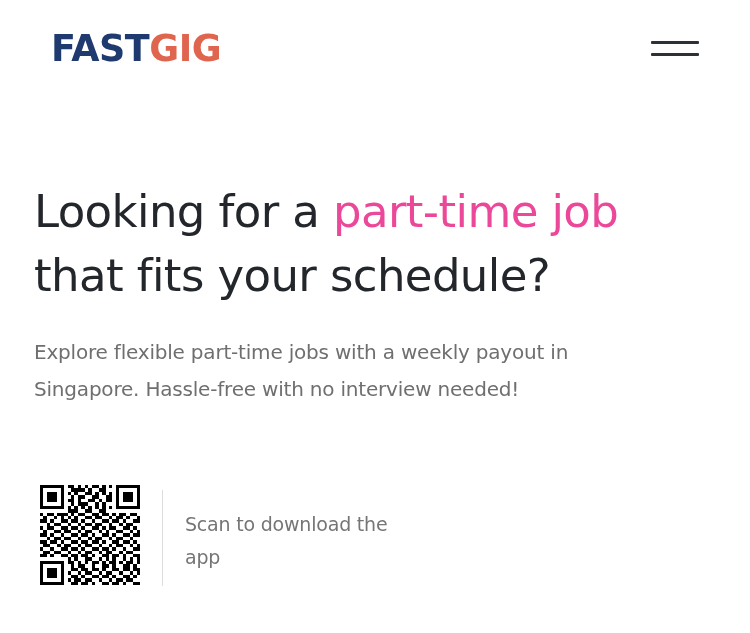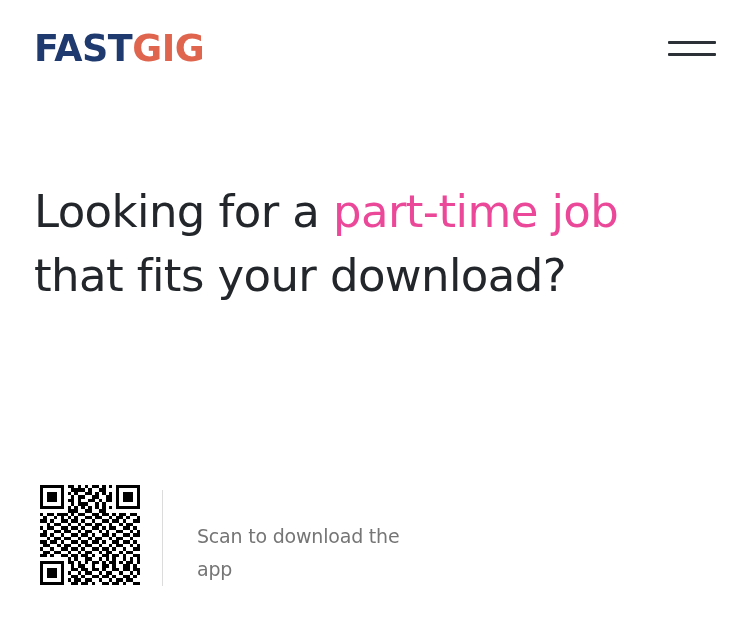--- a/index.html
+++ b/index.html
@@ -19,21 +19,21 @@
   
   .site-header {
     position: absolute;
     top: 0;
     left: 0;
     right: 0;
     height: 96px;
     display: flex;
     align-items: center;
     justify-content: space-between;
-    padding: 0 34px;
+    padding: 0 51px;
     box-sizing: border-box;
   }
 
   .brand-logo {
     font-family: "DejaVu Sans", sans-serif;
     font-size: 38px;
     font-weight: 700;
     letter-spacing: -0.5px;
     line-height: 1;
     white-space: nowrap;
@@ -119,21 +119,21 @@
 
   .qr-divider {
     width: 1px;
     background: #dcdcdc;
     margin: 5px 0 0 20px;
     height: 96px;
     flex: 0 0 auto;
   }
 
   .qr-caption {
-    margin: 12px;
+    margin: 0;
     padding-left: 22px;
     padding-top: 23px;
     font-family: "DejaVu Sans", sans-serif;
     font-size: 19px;
     line-height: 33px;
     color: #757575;
     letter-spacing: -0.2px;
     max-width: 210px;
   }
 </style>
@@ -149,23 +149,24 @@
   <button class="menu-toggle" aria-label="Menu">
     <span class="bar"></span>
     <span class="bar"></span>
   </button>
 
 </header>
 
 <section class="hero">
 
   <h1 class="hero-heading">
-    <span>Looking for a </span><span class="accent">part-time job</span><span> that fits your download?</span>
+    <span>Looking for a </span><span class="accent">part-time job</span><span> that fits your schedule?</span>
   </h1>
 
+  <p class="hero-subtitle">Explore flexible part-time jobs with a weekly payout in Singapore. Hassle-free with no interview needed!</p>
 
 </section>
 
 <div class="qr-block">
 
   <div class="qr-code">
     <svg id="qr-svg" viewBox="0 0 29 29" shape-rendering="crispEdges" aria-label="qr-code">
         <rect x="0" y="0" width="29" height="29" fill="#ffffff"></rect>
         <path d="M0 0h1v1h-1zM1 0h1v1h-1zM2 0h1v1h-1zM3 0h1v1h-1zM4 0h1v1h-1zM5 0h1v1h-1zM6 0h1v1h-1zM8 0h1v1h-1zM9 0h1v1h-1zM11 0h1v1h-1zM13 0h1v1h-1zM15 0h1v1h-1zM16 0h1v1h-1zM18 0h1v1h-1zM20 0h1v1h-1zM22 0h1v1h-1zM23 0h1v1h-1zM24 0h1v1h-1zM25 0h1v1h-1zM26 0h1v1h-1zM27 0h1v1h-1zM28 0h1v1h-1zM0 1h1v1h-1zM6 1h1v1h-1zM9 1h1v1h-1zM10 1h1v1h-1zM11 1h1v1h-1zM12 1h1v1h-1zM14 1h1v1h-1zM17 1h1v1h-1zM18 1h1v1h-1zM22 1h1v1h-1zM28 1h1v1h-1zM0 2h1v1h-1zM2 2h1v1h-1zM3 2h1v1h-1zM4 2h1v1h-1zM6 2h1v1h-1zM8 2h1v1h-1zM10 2h1v1h-1zM13 2h1v1h-1zM14 2h1v1h-1zM16 2h1v1h-1zM18 2h1v1h-1zM20 2h1v1h-1zM22 2h1v1h-1zM24 2h1v1h-1zM25 2h1v1h-1zM26 2h1v1h-1zM28 2h1v1h-1zM0 3h1v1h-1zM2 3h1v1h-1zM3 3h1v1h-1zM4 3h1v1h-1zM6 3h1v1h-1zM9 3h1v1h-1zM11 3h1v1h-1zM12 3h1v1h-1zM15 3h1v1h-1zM16 3h1v1h-1zM19 3h1v1h-1zM20 3h1v1h-1zM22 3h1v1h-1zM24 3h1v1h-1zM25 3h1v1h-1zM26 3h1v1h-1zM28 3h1v1h-1zM0 4h1v1h-1zM2 4h1v1h-1zM3 4h1v1h-1zM4 4h1v1h-1zM6 4h1v1h-1zM8 4h1v1h-1zM9 4h1v1h-1zM11 4h1v1h-1zM14 4h1v1h-1zM15 4h1v1h-1zM17 4h1v1h-1zM19 4h1v1h-1zM20 4h1v1h-1zM22 4h1v1h-1zM24 4h1v1h-1zM25 4h1v1h-1zM26 4h1v1h-1zM28 4h1v1h-1zM0 5h1v1h-1zM6 5h1v1h-1zM9 5h1v1h-1zM11 5h1v1h-1zM12 5h1v1h-1zM13 5h1v1h-1zM16 5h1v1h-1zM18 5h1v1h-1zM22 5h1v1h-1zM28 5h1v1h-1zM0 6h1v1h-1zM1 6h1v1h-1zM2 6h1v1h-1zM3 6h1v1h-1zM4 6h1v1h-1zM5 6h1v1h-1zM6 6h1v1h-1zM8 6h1v1h-1zM10 6h1v1h-1zM12 6h1v1h-1zM14 6h1v1h-1zM16 6h1v1h-1zM18 6h1v1h-1zM20 6h1v1h-1zM22 6h1v1h-1zM23 6h1v1h-1zM24 6h1v1h-1zM25 6h1v1h-1zM26 6h1v1h-1zM27 6h1v1h-1zM28 6h1v1h-1zM8 7h1v1h-1zM9 7h1v1h-1zM10 7h1v1h-1zM13 7h1v1h-1zM14 7h1v1h-1zM17 7h1v1h-1zM18 7h1v1h-1zM0 8h1v1h-1zM2 8h1v1h-1zM3 8h1v1h-1zM5 8h1v1h-1zM6 8h1v1h-1zM7 8h1v1h-1zM9 8h1v1h-1zM11 8h1v1h-1zM12 8h1v1h-1zM15 8h1v1h-1zM16 8h1v1h-1zM18 8h1v1h-1zM19 8h1v1h-1zM21 8h1v1h-1zM23 8h1v1h-1zM24 8h1v1h-1zM26 8h1v1h-1zM27 8h1v1h-1zM1 9h1v1h-1zM4 9h1v1h-1zM6 9h1v1h-1zM8 9h1v1h-1zM10 9h1v1h-1zM13 9h1v1h-1zM14 9h1v1h-1zM16 9h1v1h-1zM17 9h1v1h-1zM20 9h1v1h-1zM22 9h1v1h-1zM23 9h1v1h-1zM25 9h1v1h-1zM28 9h1v1h-1zM0 10h1v1h-1zM1 10h1v1h-1zM3 10h1v1h-1zM6 10h1v1h-1zM7 10h1v1h-1zM9 10h1v1h-1zM10 10h1v1h-1zM12 10h1v1h-1zM15 10h1v1h-1zM18 10h1v1h-1zM19 10h1v1h-1zM21 10h1v1h-1zM22 10h1v1h-1zM24 10h1v1h-1zM27 10h1v1h-1zM28 10h1v1h-1zM2 11h1v1h-1zM4 11h1v1h-1zM5 11h1v1h-1zM8 11h1v1h-1zM11 11h1v1h-1zM13 11h1v1h-1zM14 11h1v1h-1zM16 11h1v1h-1zM17 11h1v1h-1zM20 11h1v1h-1zM23 11h1v1h-1zM25 11h1v1h-1zM26 11h1v1h-1zM0 12h1v1h-1zM2 12h1v1h-1zM3 12h1v1h-1zM6 12h1v1h-1zM7 12h1v1h-1zM9 12h1v1h-1zM10 12h1v1h-1zM12 12h1v1h-1zM15 12h1v1h-1zM16 12h1v1h-1zM18 12h1v1h-1zM20 12h1v1h-1zM21 12h1v1h-1zM24 12h1v1h-1zM25 12h1v1h-1zM27 12h1v1h-1zM1 13h1v1h-1zM4 13h1v1h-1zM5 13h1v1h-1zM7 13h1v1h-1zM8 13h1v1h-1zM11 13h1v1h-1zM13 13h1v1h-1zM14 13h1v1h-1zM17 13h1v1h-1zM19 13h1v1h-1zM22 13h1v1h-1zM23 13h1v1h-1zM26 13h1v1h-1zM28 13h1v1h-1zM0 14h1v1h-1zM1 14h1v1h-1zM3 14h1v1h-1zM6 14h1v1h-1zM9 14h1v1h-1zM10 14h1v1h-1zM12 14h1v1h-1zM13 14h1v1h-1zM15 14h1v1h-1zM18 14h1v1h-1zM19 14h1v1h-1zM21 14h1v1h-1zM24 14h1v1h-1zM25 14h1v1h-1zM27 14h1v1h-1zM28 14h1v1h-1zM2 15h1v1h-1zM4 15h1v1h-1zM5 15h1v1h-1zM7 15h1v1h-1zM8 15h1v1h-1zM11 15h1v1h-1zM14 15h1v1h-1zM16 15h1v1h-1zM17 15h1v1h-1zM20 15h1v1h-1zM22 15h1v1h-1zM23 15h1v1h-1zM26 15h1v1h-1zM0 16h1v1h-1zM1 16h1v1h-1zM3 16h1v1h-1zM4 16h1v1h-1zM6 16h1v1h-1zM9 16h1v1h-1zM10 16h1v1h-1zM12 16h1v1h-1zM13 16h1v1h-1zM15 16h1v1h-1zM16 16h1v1h-1zM18 16h1v1h-1zM21 16h1v1h-1zM22 16h1v1h-1zM24 16h1v1h-1zM25 16h1v1h-1zM27 16h1v1h-1zM1 17h1v1h-1zM2 17h1v1h-1zM5 17h1v1h-1zM7 17h1v1h-1zM8 17h1v1h-1zM11 17h1v1h-1zM13 17h1v1h-1zM14 17h1v1h-1zM17 17h1v1h-1zM20 17h1v1h-1zM22 17h1v1h-1zM23 17h1v1h-1zM26 17h1v1h-1zM28 17h1v1h-1zM0 18h1v1h-1zM3 18h1v1h-1zM6 18h1v1h-1zM7 18h1v1h-1zM9 18h1v1h-1zM10 18h1v1h-1zM12 18h1v1h-1zM15 18h1v1h-1zM16 18h1v1h-1zM18 18h1v1h-1zM19 18h1v1h-1zM21 18h1v1h-1zM24 18h1v1h-1zM27 18h1v1h-1zM28 18h1v1h-1zM1 19h1v1h-1zM2 19h1v1h-1zM4 19h1v1h-1zM5 19h1v1h-1zM8 19h1v1h-1zM11 19h1v1h-1zM13 19h1v1h-1zM14 19h1v1h-1zM17 19h1v1h-1zM19 19h1v1h-1zM20 19h1v1h-1zM23 19h1v1h-1zM25 19h1v1h-1zM26 19h1v1h-1zM0 20h1v1h-1zM1 20h1v1h-1zM3 20h1v1h-1zM6 20h1v1h-1zM7 20h1v1h-1zM9 20h1v1h-1zM10 20h1v1h-1zM12 20h1v1h-1zM13 20h1v1h-1zM15 20h1v1h-1zM18 20h1v1h-1zM19 20h1v1h-1zM21 20h1v1h-1zM22 20h1v1h-1zM24 20h1v1h-1zM27 20h1v1h-1zM28 20h1v1h-1zM8 21h1v1h-1zM10 21h1v1h-1zM13 21h1v1h-1zM14 21h1v1h-1zM17 21h1v1h-1zM19 21h1v1h-1zM21 21h1v1h-1zM24 21h1v1h-1zM26 21h1v1h-1zM28 21h1v1h-1zM0 22h1v1h-1zM1 22h1v1h-1zM2 22h1v1h-1zM3 22h1v1h-1zM4 22h1v1h-1zM5 22h1v1h-1zM6 22h1v1h-1zM8 22h1v1h-1zM9 22h1v1h-1zM11 22h1v1h-1zM13 22h1v1h-1zM15 22h1v1h-1zM16 22h1v1h-1zM18 22h1v1h-1zM20 22h1v1h-1zM21 22h1v1h-1zM23 22h1v1h-1zM25 22h1v1h-1zM26 22h1v1h-1zM28 22h1v1h-1zM0 23h1v1h-1zM6 23h1v1h-1zM9 23h1v1h-1zM11 23h1v1h-1zM12 23h1v1h-1zM15 23h1v1h-1zM18 23h1v1h-1zM19 23h1v1h-1zM21 23h1v1h-1zM24 23h1v1h-1zM25 23h1v1h-1zM27 23h1v1h-1zM0 24h1v1h-1zM2 24h1v1h-1zM3 24h1v1h-1zM4 24h1v1h-1zM6 24h1v1h-1zM9 24h1v1h-1zM10 24h1v1h-1zM12 24h1v1h-1zM13 24h1v1h-1zM15 24h1v1h-1zM16 24h1v1h-1zM18 24h1v1h-1zM21 24h1v1h-1zM22 24h1v1h-1zM24 24h1v1h-1zM25 24h1v1h-1zM27 24h1v1h-1zM28 24h1v1h-1zM0 25h1v1h-1zM2 25h1v1h-1zM3 25h1v1h-1zM4 25h1v1h-1zM6 25h1v1h-1zM8 25h1v1h-1zM11 25h1v1h-1zM13 25h1v1h-1zM14 25h1v1h-1zM17 25h1v1h-1zM19 25h1v1h-1zM20 25h1v1h-1zM23 25h1v1h-1zM26 25h1v1h-1zM28 25h1v1h-1zM0 26h1v1h-1zM2 26h1v1h-1zM3 26h1v1h-1zM4 26h1v1h-1zM6 26h1v1h-1zM9 26h1v1h-1zM10 26h1v1h-1zM12 26h1v1h-1zM15 26h1v1h-1zM16 26h1v1h-1zM18 26h1v1h-1zM19 26h1v1h-1zM21 26h1v1h-1zM24 26h1v1h-1zM25 26h1v1h-1zM27 26h1v1h-1zM0 27h1v1h-1zM6 27h1v1h-1zM8 27h1v1h-1zM10 27h1v1h-1zM11 27h1v1h-1zM13 27h1v1h-1zM14 27h1v1h-1zM17 27h1v1h-1zM20 27h1v1h-1zM22 27h1v1h-1zM23 27h1v1h-1zM25 27h1v1h-1zM26 27h1v1h-1zM0 28h1v1h-1zM1 28h1v1h-1zM2 28h1v1h-1zM3 28h1v1h-1zM4 28h1v1h-1zM5 28h1v1h-1zM6 28h1v1h-1zM9 28h1v1h-1zM10 28h1v1h-1zM12 28h1v1h-1zM13 28h1v1h-1zM15 28h1v1h-1zM18 28h1v1h-1zM19 28h1v1h-1zM21 28h1v1h-1zM22 28h1v1h-1zM24 28h1v1h-1zM27 28h1v1h-1zM28 28h1v1h-1z" fill="#000000"></path>
       </svg>

